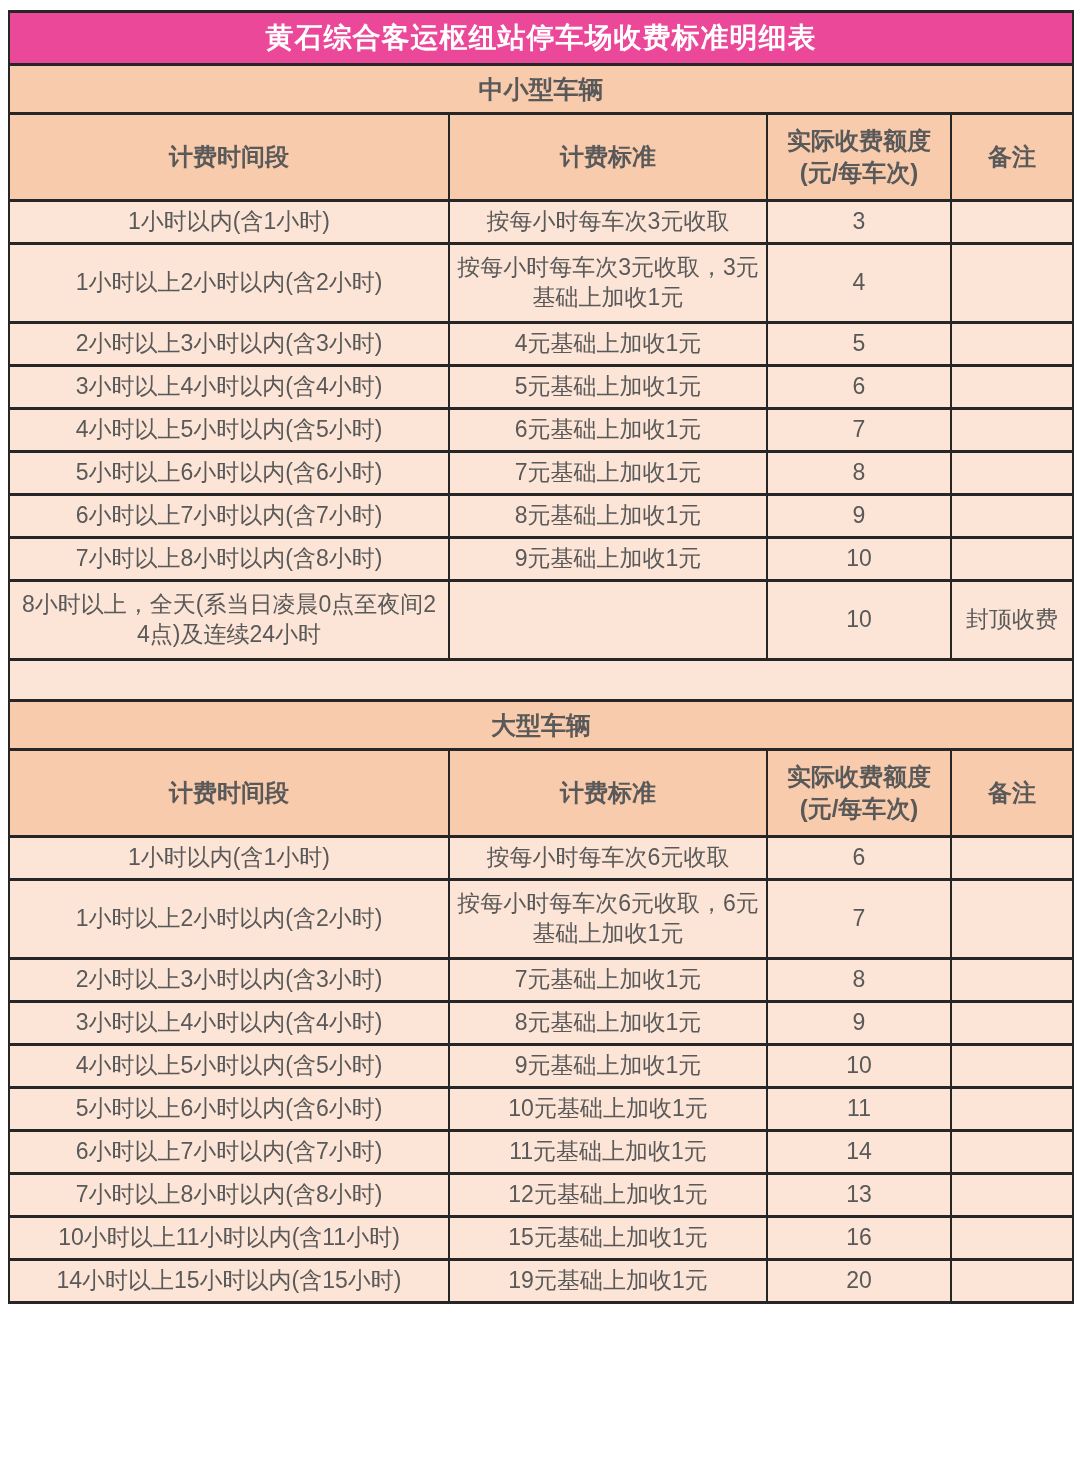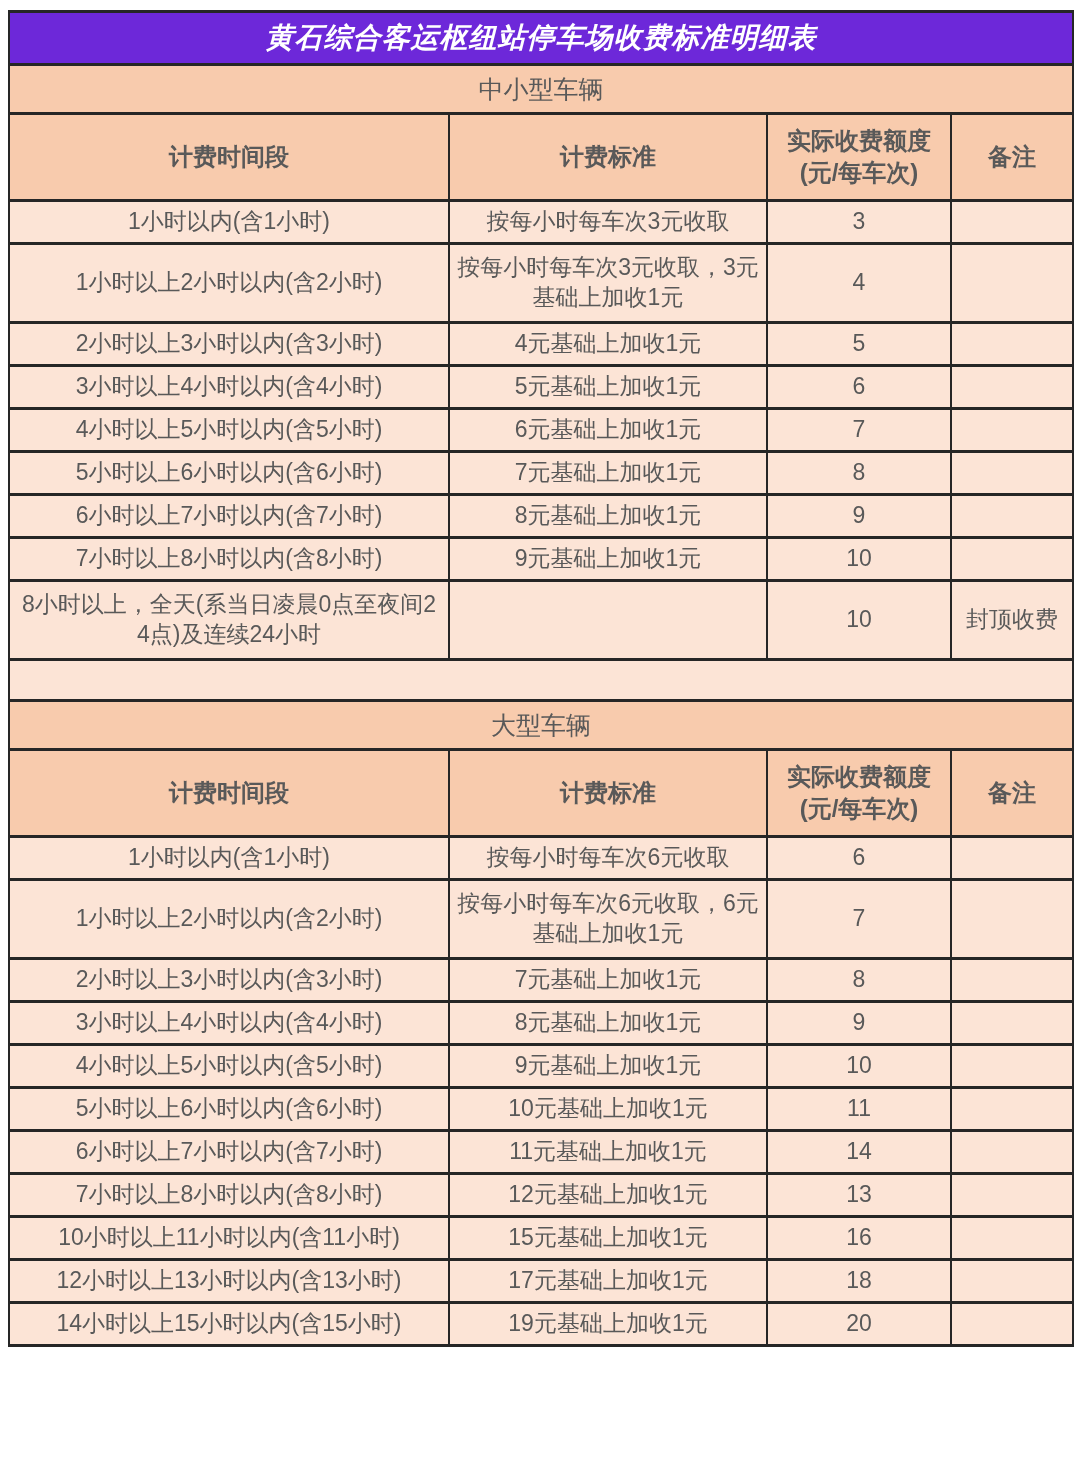--- a/index.html
+++ b/index.html
@@ -24,31 +24,30 @@
     border-top-width: 3px;
     border-bottom-width: 3px;
     text-align: center;
     vertical-align: middle;
     color: #595959;
     padding: 2px 6px;
     box-sizing: content-box;
     word-break: break-all;
   }
   td.title-cell {
-    background: #6d28d9;
+    background: #ec4899;
     color: #ffffff;
     font-weight: bold;
     font-size: 28px;
     height: 46px;
     letter-spacing: 1px;
-    font-style: italic;
   }
   td.section-cell {
     background: #f8cbad;
-    font-weight: normal;
+    font-weight: bold;
     font-size: 25px;
     height: 42px;
   }
   th.colhead {
     background: #f8cbad;
     font-weight: bold;
     font-size: 24px;
     height: 80px;
     white-space: pre-line;
     line-height: 1.35;
@@ -205,26 +204,20 @@
           <td class="cell">13</td>
           <td class="cell"></td>
         </tr>
         <tr class="normal">
           <td class="cell">10小时以上11小时以内(含11小时)</td>
           <td class="cell">15元基础上加收1元</td>
           <td class="cell">16</td>
           <td class="cell"></td>
         </tr>
         <tr class="normal">
-          <td class="cell">12小时以上13小时以内(含13小时)</td>
-          <td class="cell">17元基础上加收1元</td>
-          <td class="cell">18</td>
-          <td class="cell"></td>
-        </tr>
-        <tr class="normal">
           <td class="cell">14小时以上15小时以内(含15小时)</td>
           <td class="cell">19元基础上加收1元</td>
           <td class="cell">20</td>
           <td class="cell"></td>
         </tr>
       </tbody>
   </table>
 </div>
 
 </body></html>

